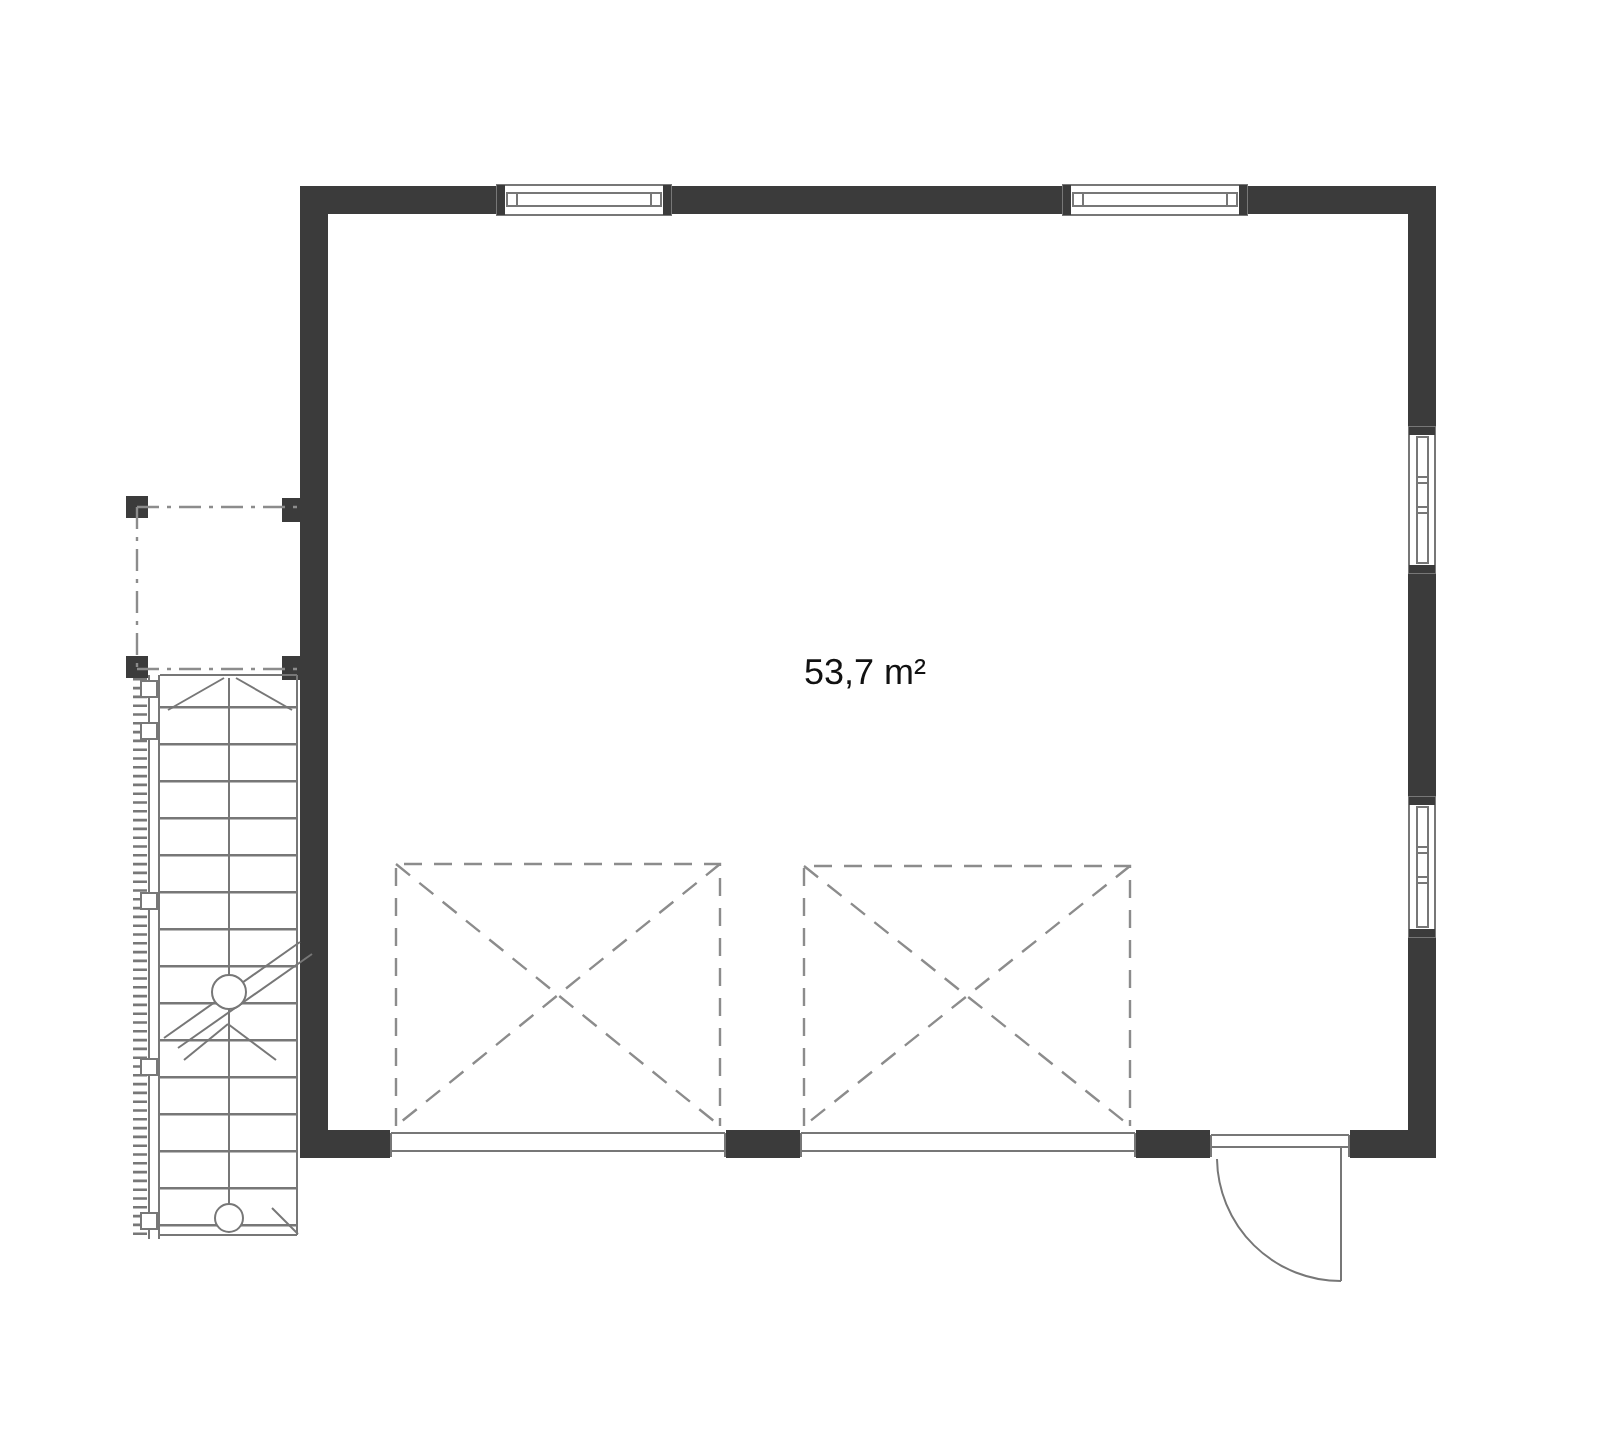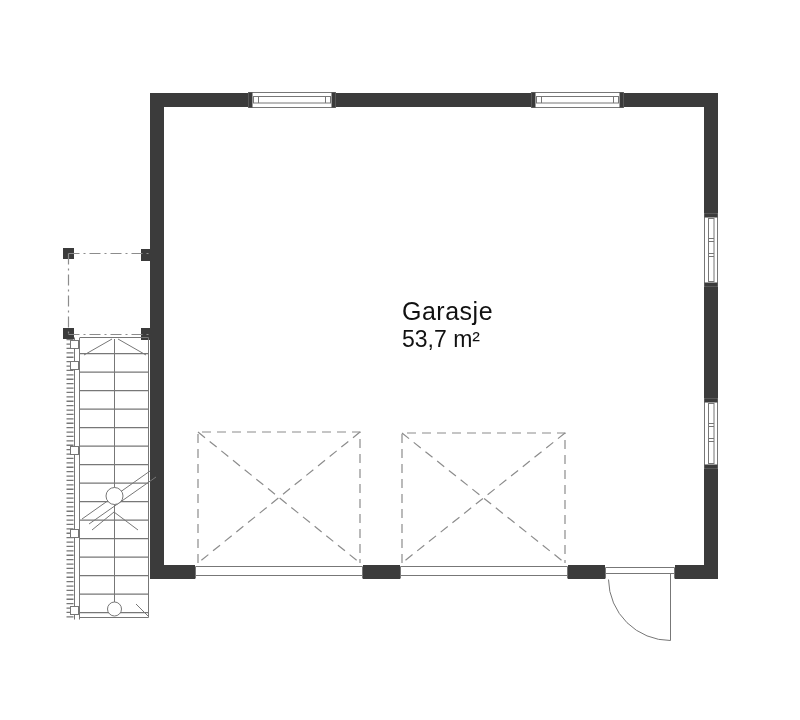--- a/index.html
+++ b/index.html
@@ -15,21 +15,21 @@
     position:absolute;
     left:402px;top:297px;
     font-size:25px;
     color:#111111;
     letter-spacing:0.5px;
     white-space:nowrap;
   }
   .room-area{
     position:absolute;
     left:402px;top:326px;
-    font-size:23px;
+    font-size:18px;
     color:#111111;
     white-space:nowrap;
   }
 </style>
 </head>
 <body>
 
 <div id="stage">
 
   <svg id="plan-svg" width="800" height="720" viewBox="0 0 800 720">
@@ -169,16 +169,15 @@
       <circle cx="114.5" cy="609" r="7" fill="#ffffff"></circle>
 
       <rect x="70.5" y="340.5" width="8" height="8" fill="#ffffff"></rect>
       <rect x="70.5" y="361.5" width="8" height="8" fill="#ffffff"></rect>
       <rect x="70.5" y="446.5" width="8" height="8" fill="#ffffff"></rect>
       <rect x="70.5" y="529.5" width="8" height="8" fill="#ffffff"></rect>
       <rect x="70.5" y="606.5" width="8" height="8" fill="#ffffff"></rect>
     </g>
   </svg>
 
-  <div class="room-label">Garasje</div>
   <div class="room-area">53,7 m²</div>
 
 </div>
 
 </body></html>

